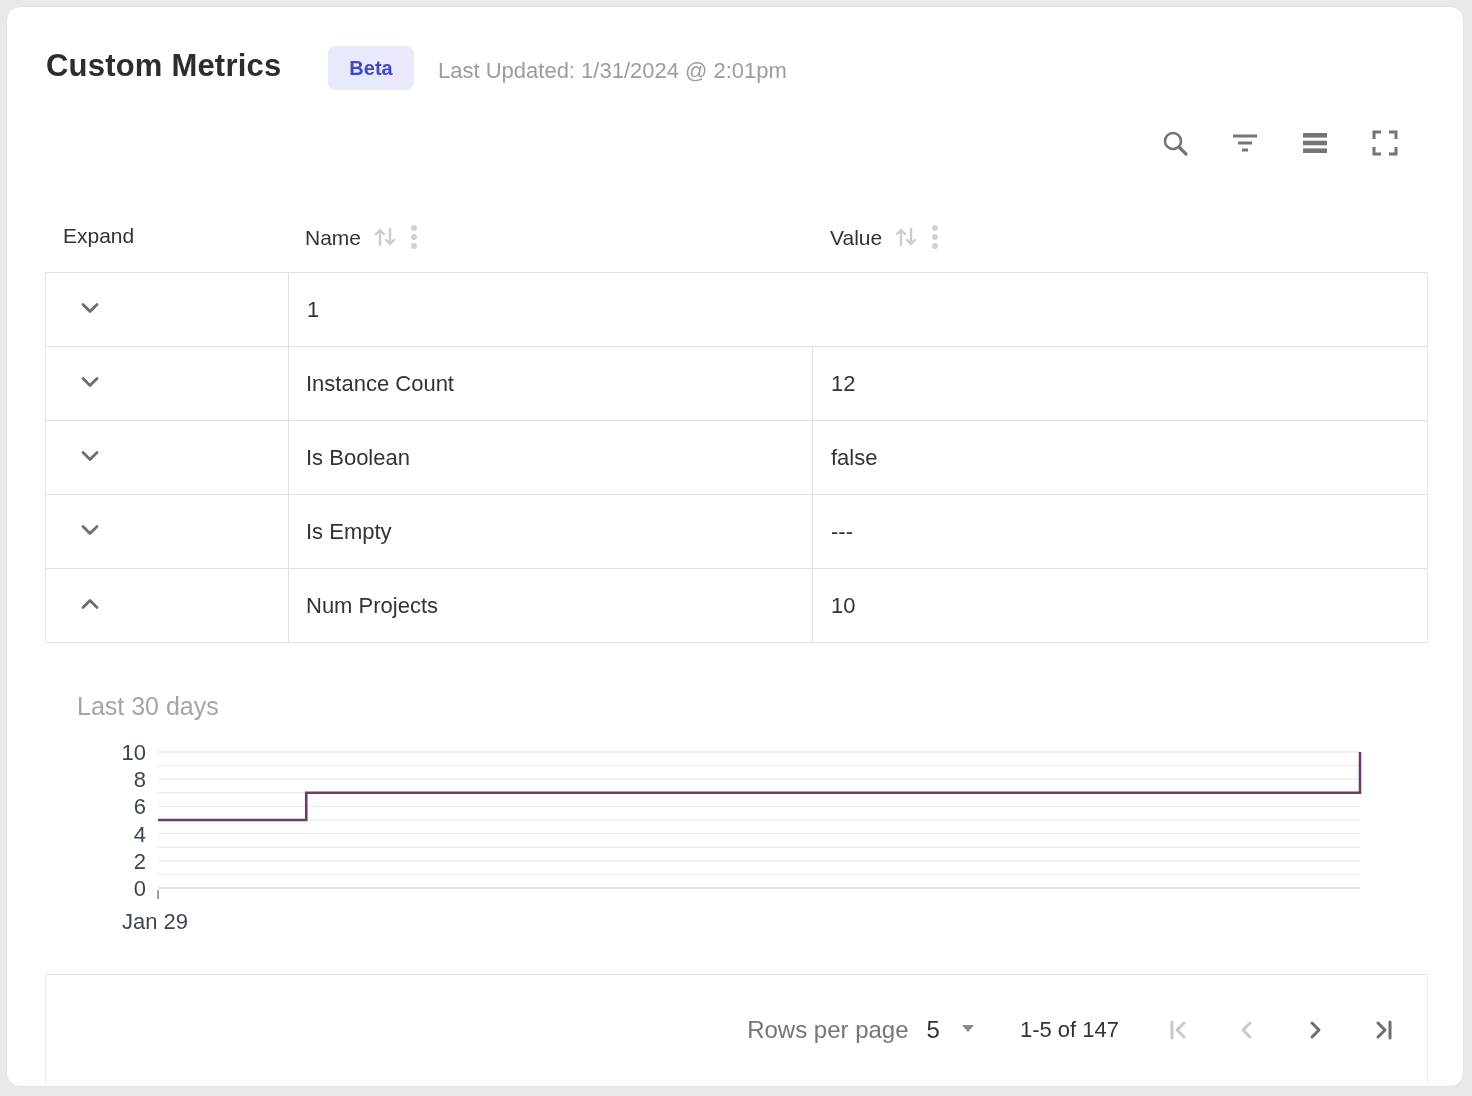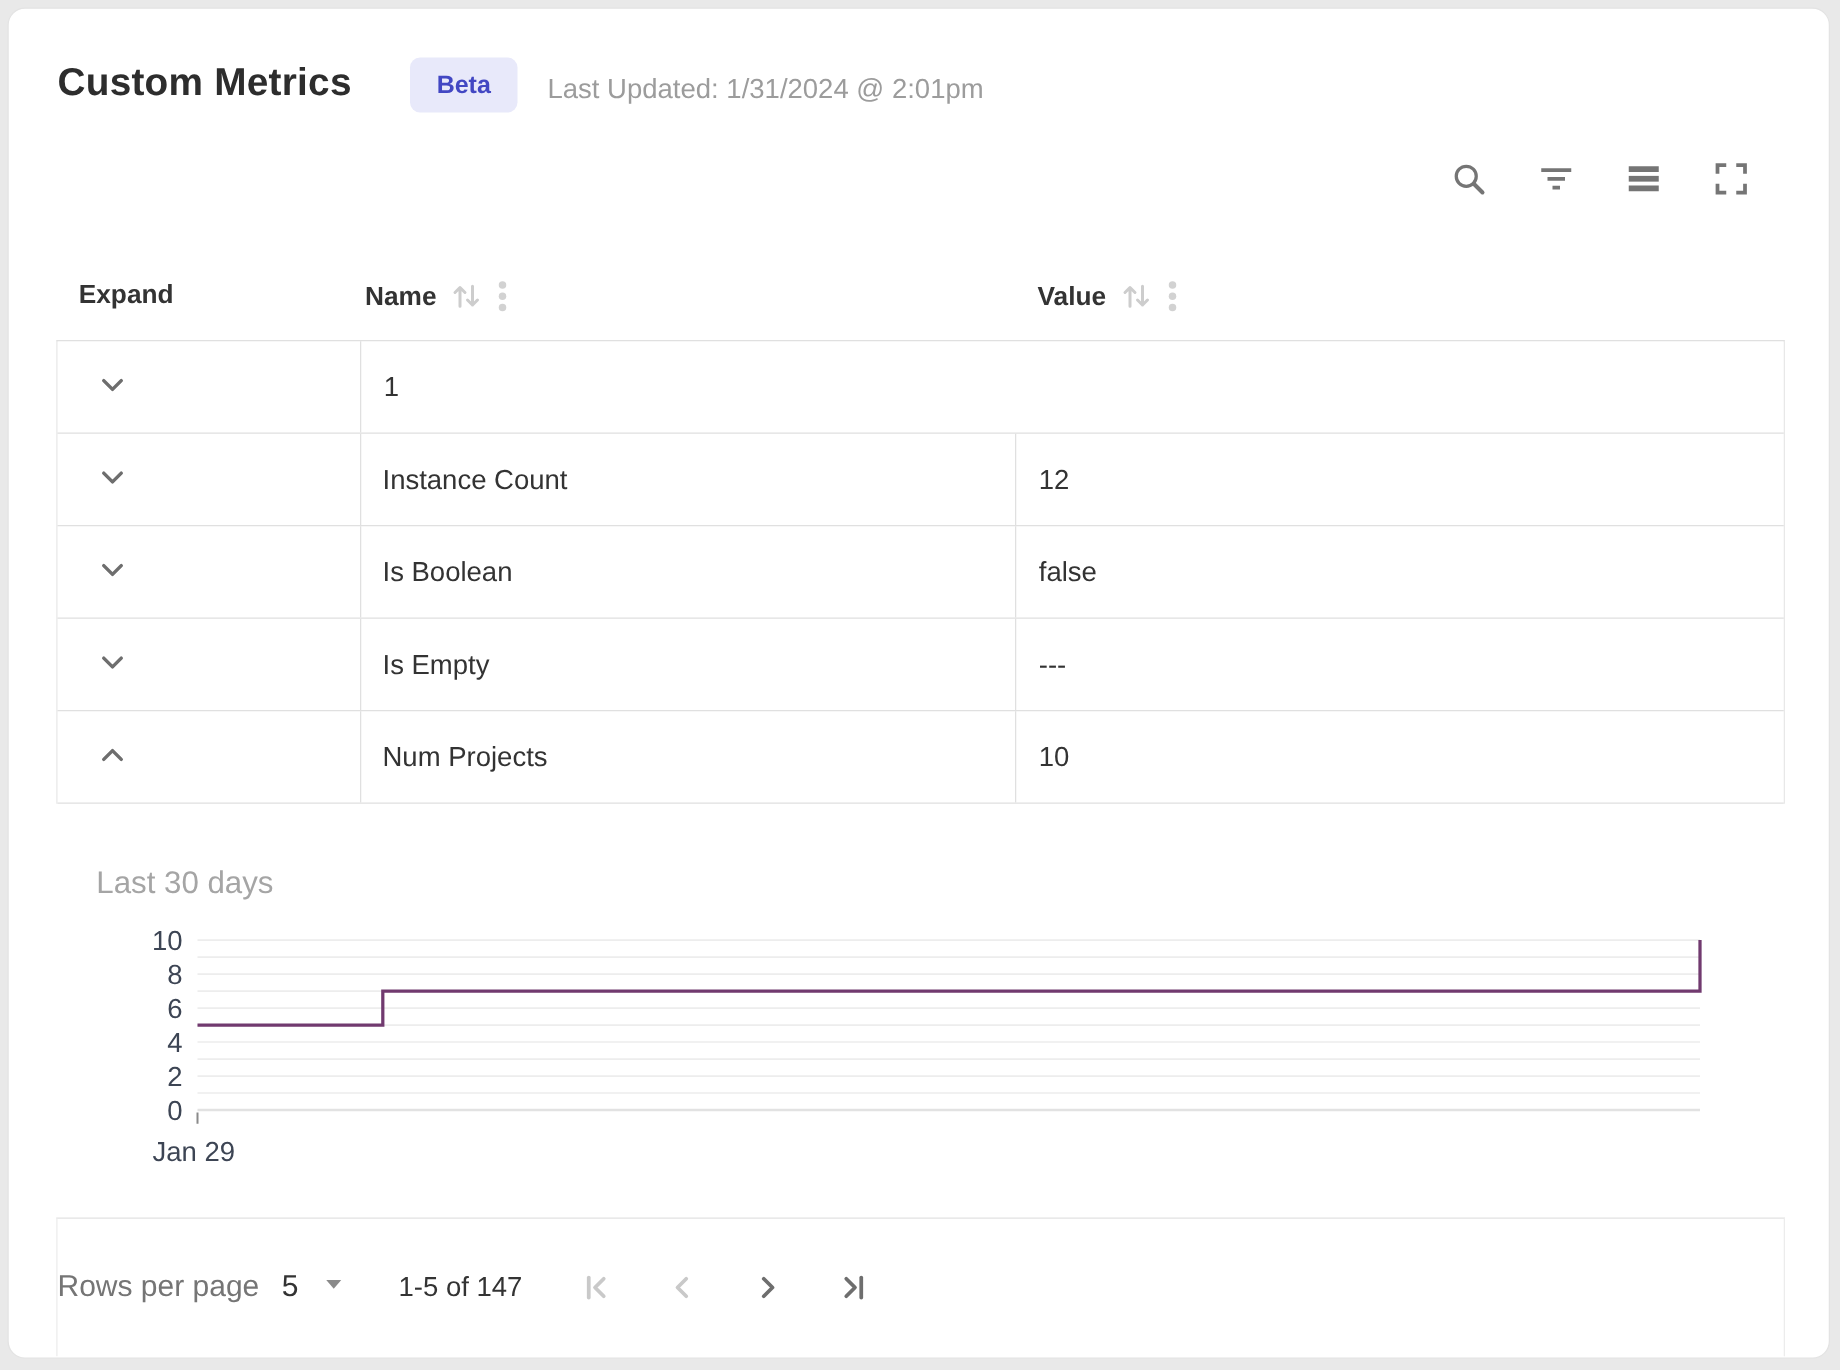--- a/index.html
+++ b/index.html
@@ -37,25 +37,25 @@
   .tool-btn{
     width:30px;height:30px;border:none;background:none;padding:0;cursor:pointer;
     display:flex;align-items:center;justify-content:center;
   }
   .tool-btn svg{display:block;}
   
   .thead{
     position:absolute;left:45px;top:210px;width:1383px;height:62px;
   }
   .th{
-    position:absolute;top:14px;font-size:21px;font-weight:700;color:#333;
+    position:absolute;top:14px;font-size:21px;font-weight:400;color:#333;
     display:flex;align-items:center;gap:10px;
   }
   .th-expand{left:18px;}
-  .th-name{left:247px;}
+  .th-name{left:260px;}
   .th-value{left:785px;}
   .sort-btn,.colmenu-btn{border:none;background:none;padding:0;cursor:pointer;height:28px;display:flex;align-items:center;}
   .tbody{
     position:absolute;left:45px;top:272px;width:1383px;
     border-top:1px solid #e0e0e0;
     border-left:1px solid #e8e8e8;
     border-right:1px solid #e8e8e8;
     box-sizing:border-box;
   }
   .trow{
@@ -75,21 +75,21 @@
   }
   .trend-chart{position:absolute;left:0;top:735px;}
   .trend-chart text{font-family:"Liberation Sans","DejaVu Sans",sans-serif;}
   
   .footer{
     position:absolute;left:45px;top:974px;width:1383px;height:111px;
     border-top:1px solid #e2e2e2;
     border-left:1px solid #ececec;
     border-right:1px solid #ececec;
     box-sizing:border-box;
-    display:flex;align-items:center;
+    display:flex;align-items:center;justify-content:flex-end;
     padding-right:30px;gap:0;
   }
   .rpp-label{font-size:24px;color:#757575;margin-right:18px;}
   .rpp-select{
     display:flex;align-items:center;gap:18px;border:none;background:none;cursor:pointer;
     font-size:24px;color:#333;padding:0;margin-right:42px;
     font-family:"Liberation Sans","DejaVu Sans",sans-serif;
   }
   .range-label{font-size:22px;color:#333;margin-right:46px;}
   .pager{display:flex;gap:40px;align-items:center;}

